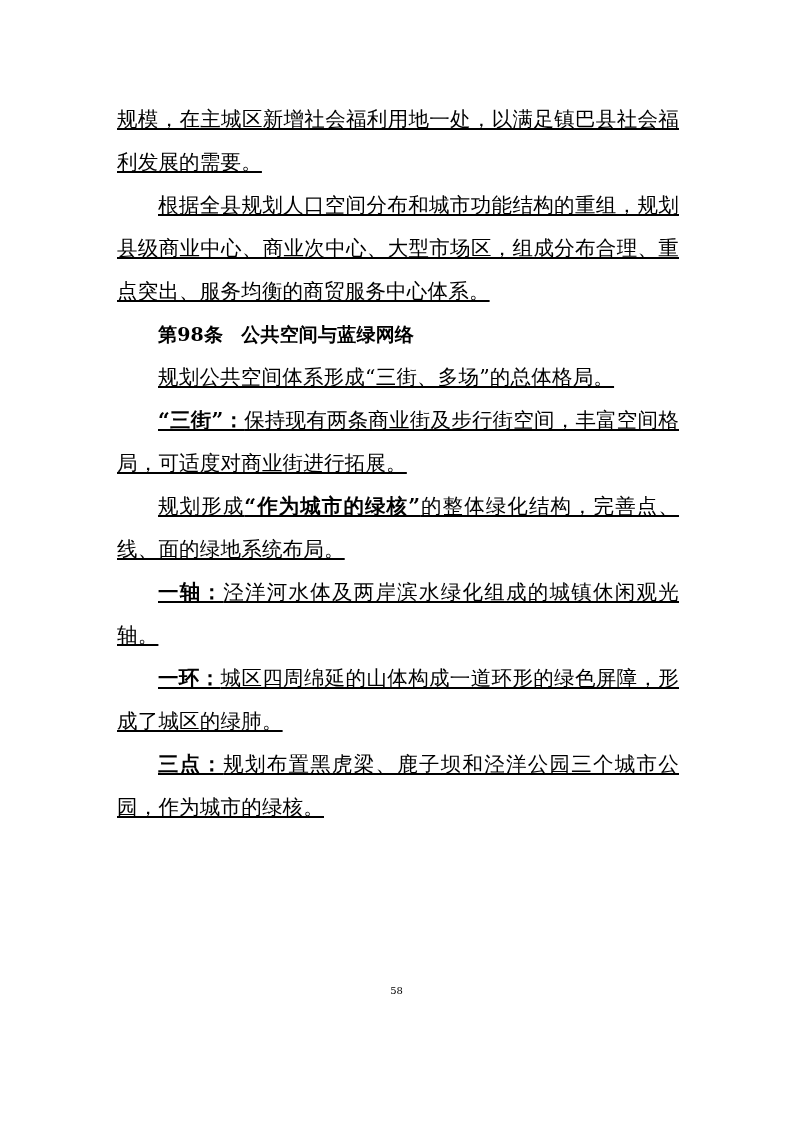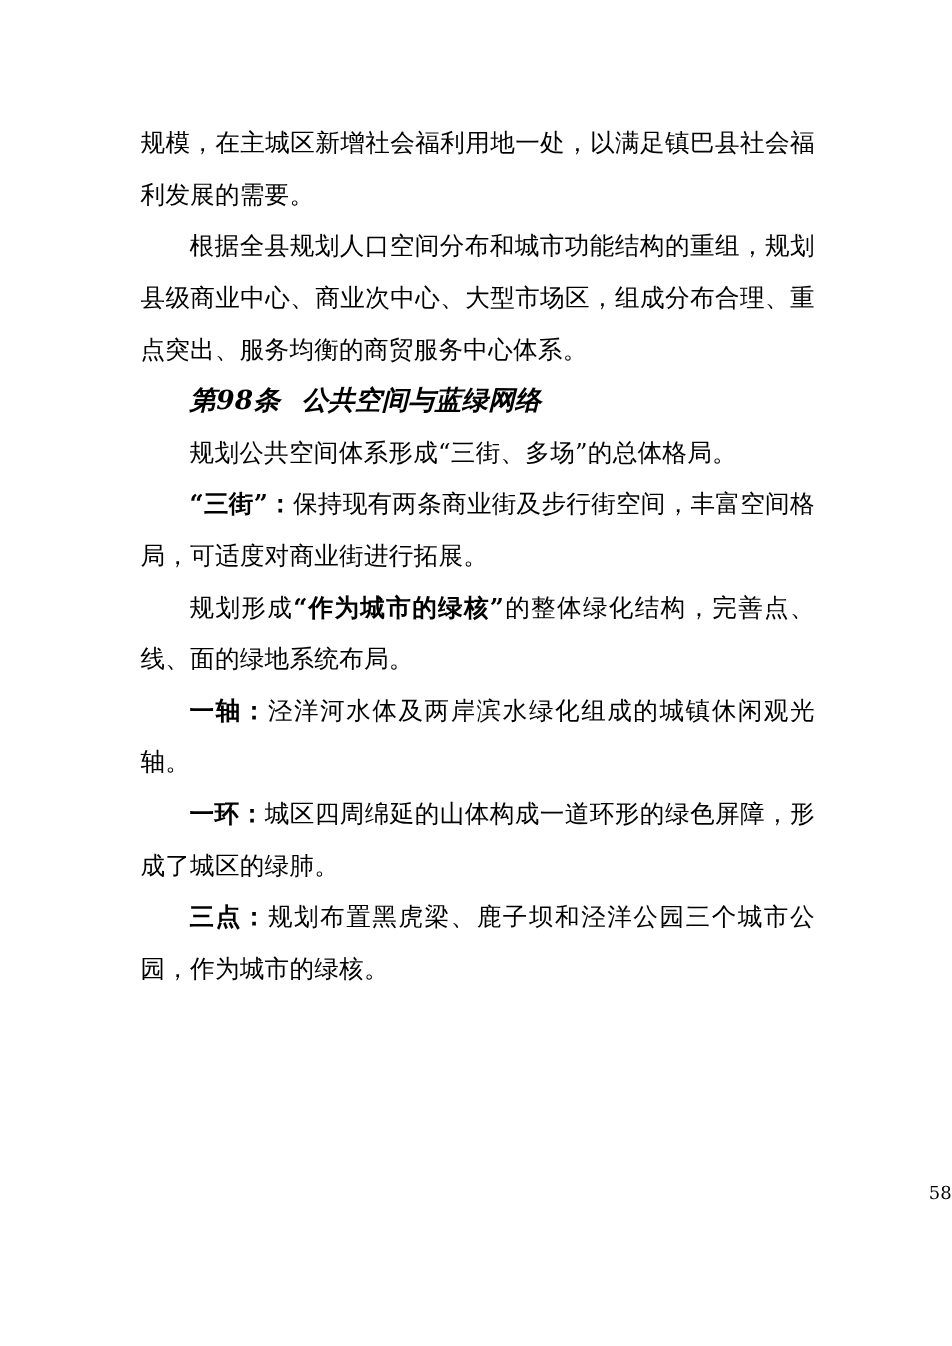--- a/index.html
+++ b/index.html
@@ -30,51 +30,51 @@
     width: 562px;
   }
   .para {
     font-size: 20.5px;
     line-height: 43px;
     letter-spacing: 0.2px;
     text-align: justify;
     text-justify: inter-ideograph;
     margin: 0;
     white-space: pre-wrap;
+    text-decoration: underline;
   }
   .indent {
     text-indent: 41px;
   }
   .heading {
-    font-size: 22px;
+    font-size: 19px;
     line-height: 43px;
     font-weight: bold;
     margin: 0;
     text-indent: 41px;
     letter-spacing: 0.2px;
-    font-style: italic;
   }
   .heading .gap {
     display: inline-block;
     width: 18px;
   }
   .lead {
     font-weight: bold;
     margin-top: 19px;
   }
   .bold-inline {
     font-weight: bold;
   }
   .page-number {
     position: absolute;
     left: 0;
     top: 985px;
     width: 793px;
-    text-align: right;
-    font-size: 15px;
+    text-align: center;
+    font-size: 10px;
     font-family: "DejaVu Serif", "Liberation Serif", serif;
   }
 </style>
 </head>
 <body>
 
 <div class="page">
   <div class="content">
 
     <p class="para">规模，在主城区新增社会福利用地一处，以满足镇巴县社会福利发展的需要。</p>

